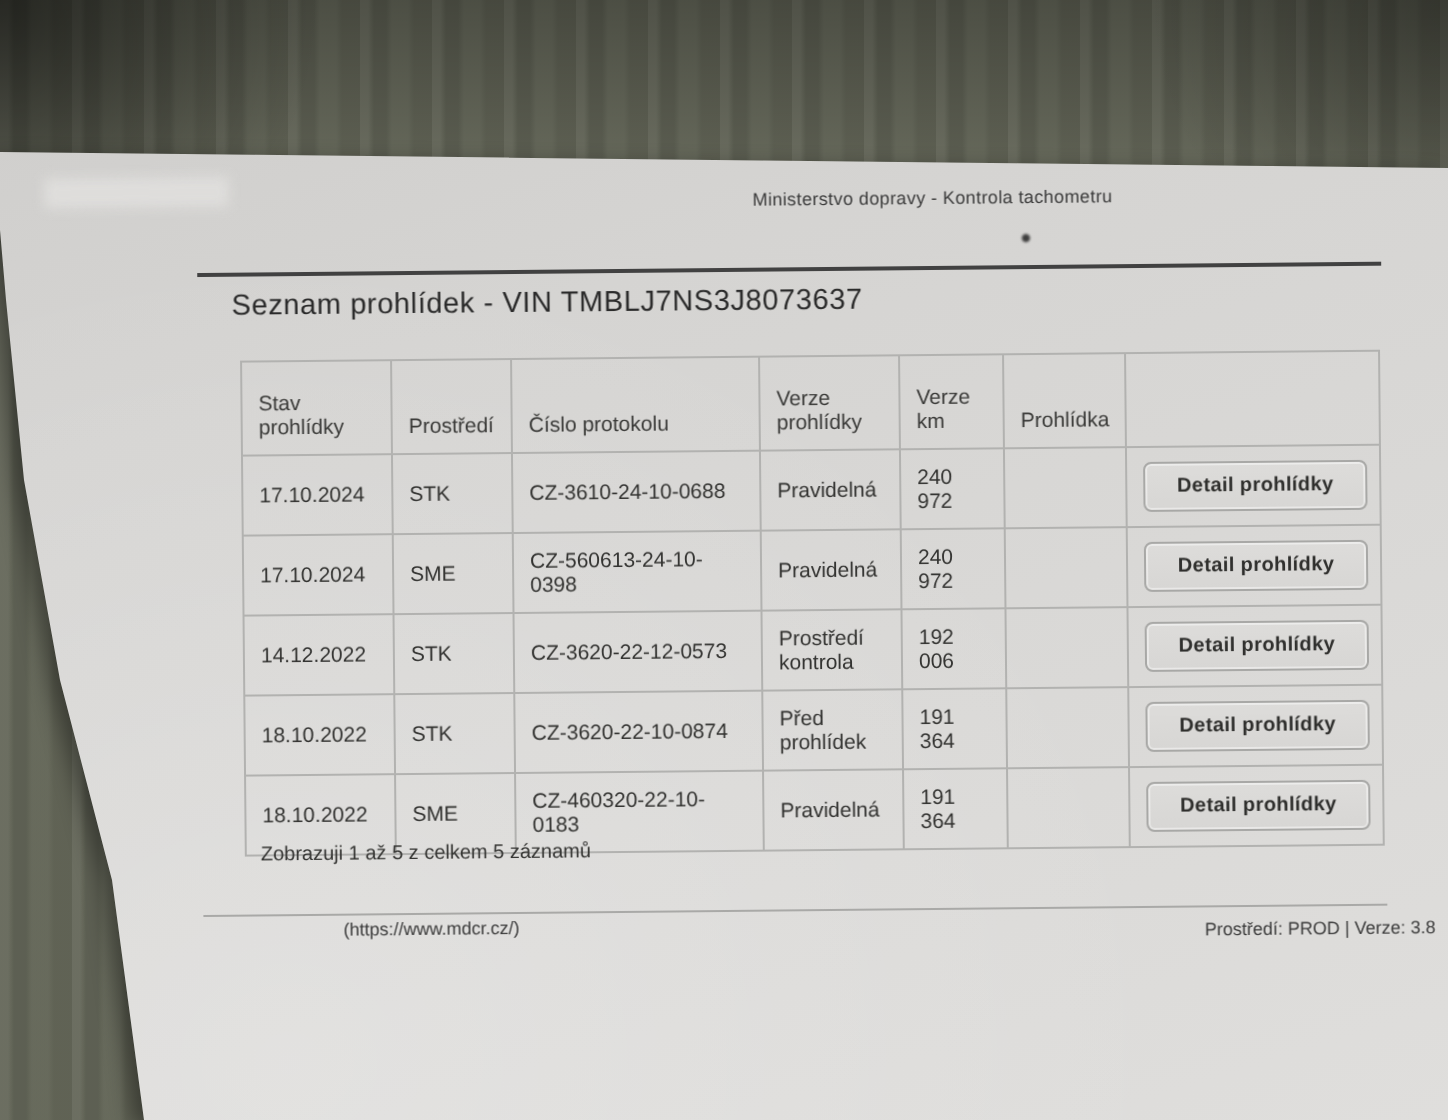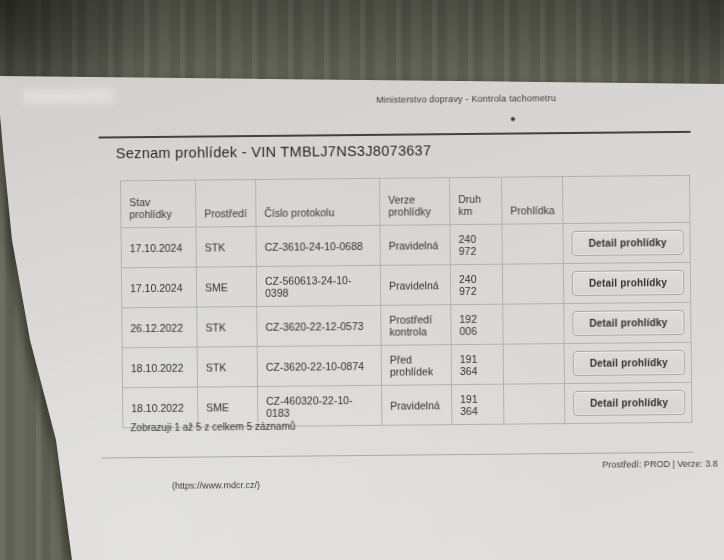--- a/index.html
+++ b/index.html
@@ -64,21 +64,21 @@
     display:block;margin:0 auto;width:112px;height:25px;
     border:1px solid #a8a8a6;border-radius:4px;
     background:linear-gradient(#dddcda,#d7d6d4);
     box-shadow:inset 0 0 0 1px rgba(255,255,255,0.45);
     font-family:"Liberation Sans", sans-serif;
     font-size:10px;font-weight:bold;color:#2f2f2d;letter-spacing:.2px;
     padding:0;line-height:23px;text-align:center;
   }
   .summary{left:129px;top:420px;font-size:10px;color:#343432;}
   .footer-rule{left:100px;top:455px;width:592px;height:1px;background:#a9a9a7;}
-  .url{left:170px;top:479px;font-size:9px;color:#3b3b3b;}
+  .url{left:170px;top:458px;font-size:9px;color:#3b3b3b;}
   .env{left:536px;top:462px;width:180px;text-align:right;font-size:9px;color:#3b3b3b;}
 </style>
 </head>
 <body>
 
 <div class="desk"></div>
 
 <div class="paper-shadow">
   <div class="paper"></div>
 </div>
@@ -102,21 +102,21 @@
         <col style="width:52px">
         <col style="width:61px">
       <col style="width:127px">
     </colgroup>
     <thead>
       <tr>
         <th>Stav prohlídky</th>
         <th>Prostředí</th>
         <th>Číslo protokolu</th>
         <th>Verze prohlídky</th>
-        <th>Druh km</th>
+        <th>Verze km</th>
         <th>Prohlídka</th>
         <th></th>
       </tr>
     </thead>
     <tbody>
       <tr>
         <td>17.10.2024</td>
         <td>STK</td>
         <td>CZ-3610-24-10-0688</td>
         <td>Pravidelná</td>
@@ -131,21 +131,21 @@
         <td>SME</td>
         <td>CZ-560613-24-10-0398</td>
         <td>Pravidelná</td>
         <td>240 972</td>
         <td></td>
         <td>
           <button class="btn-detail">Detail prohlídky</button>
         </td>
       </tr>
       <tr>
-        <td>26.12.2022</td>
+        <td>14.12.2022</td>
         <td>STK</td>
         <td>CZ-3620-22-12-0573</td>
         <td>Prostředí kontrola</td>
         <td>192 006</td>
         <td></td>
         <td>
           <button class="btn-detail">Detail prohlídky</button>
         </td>
       </tr>
       <tr>

